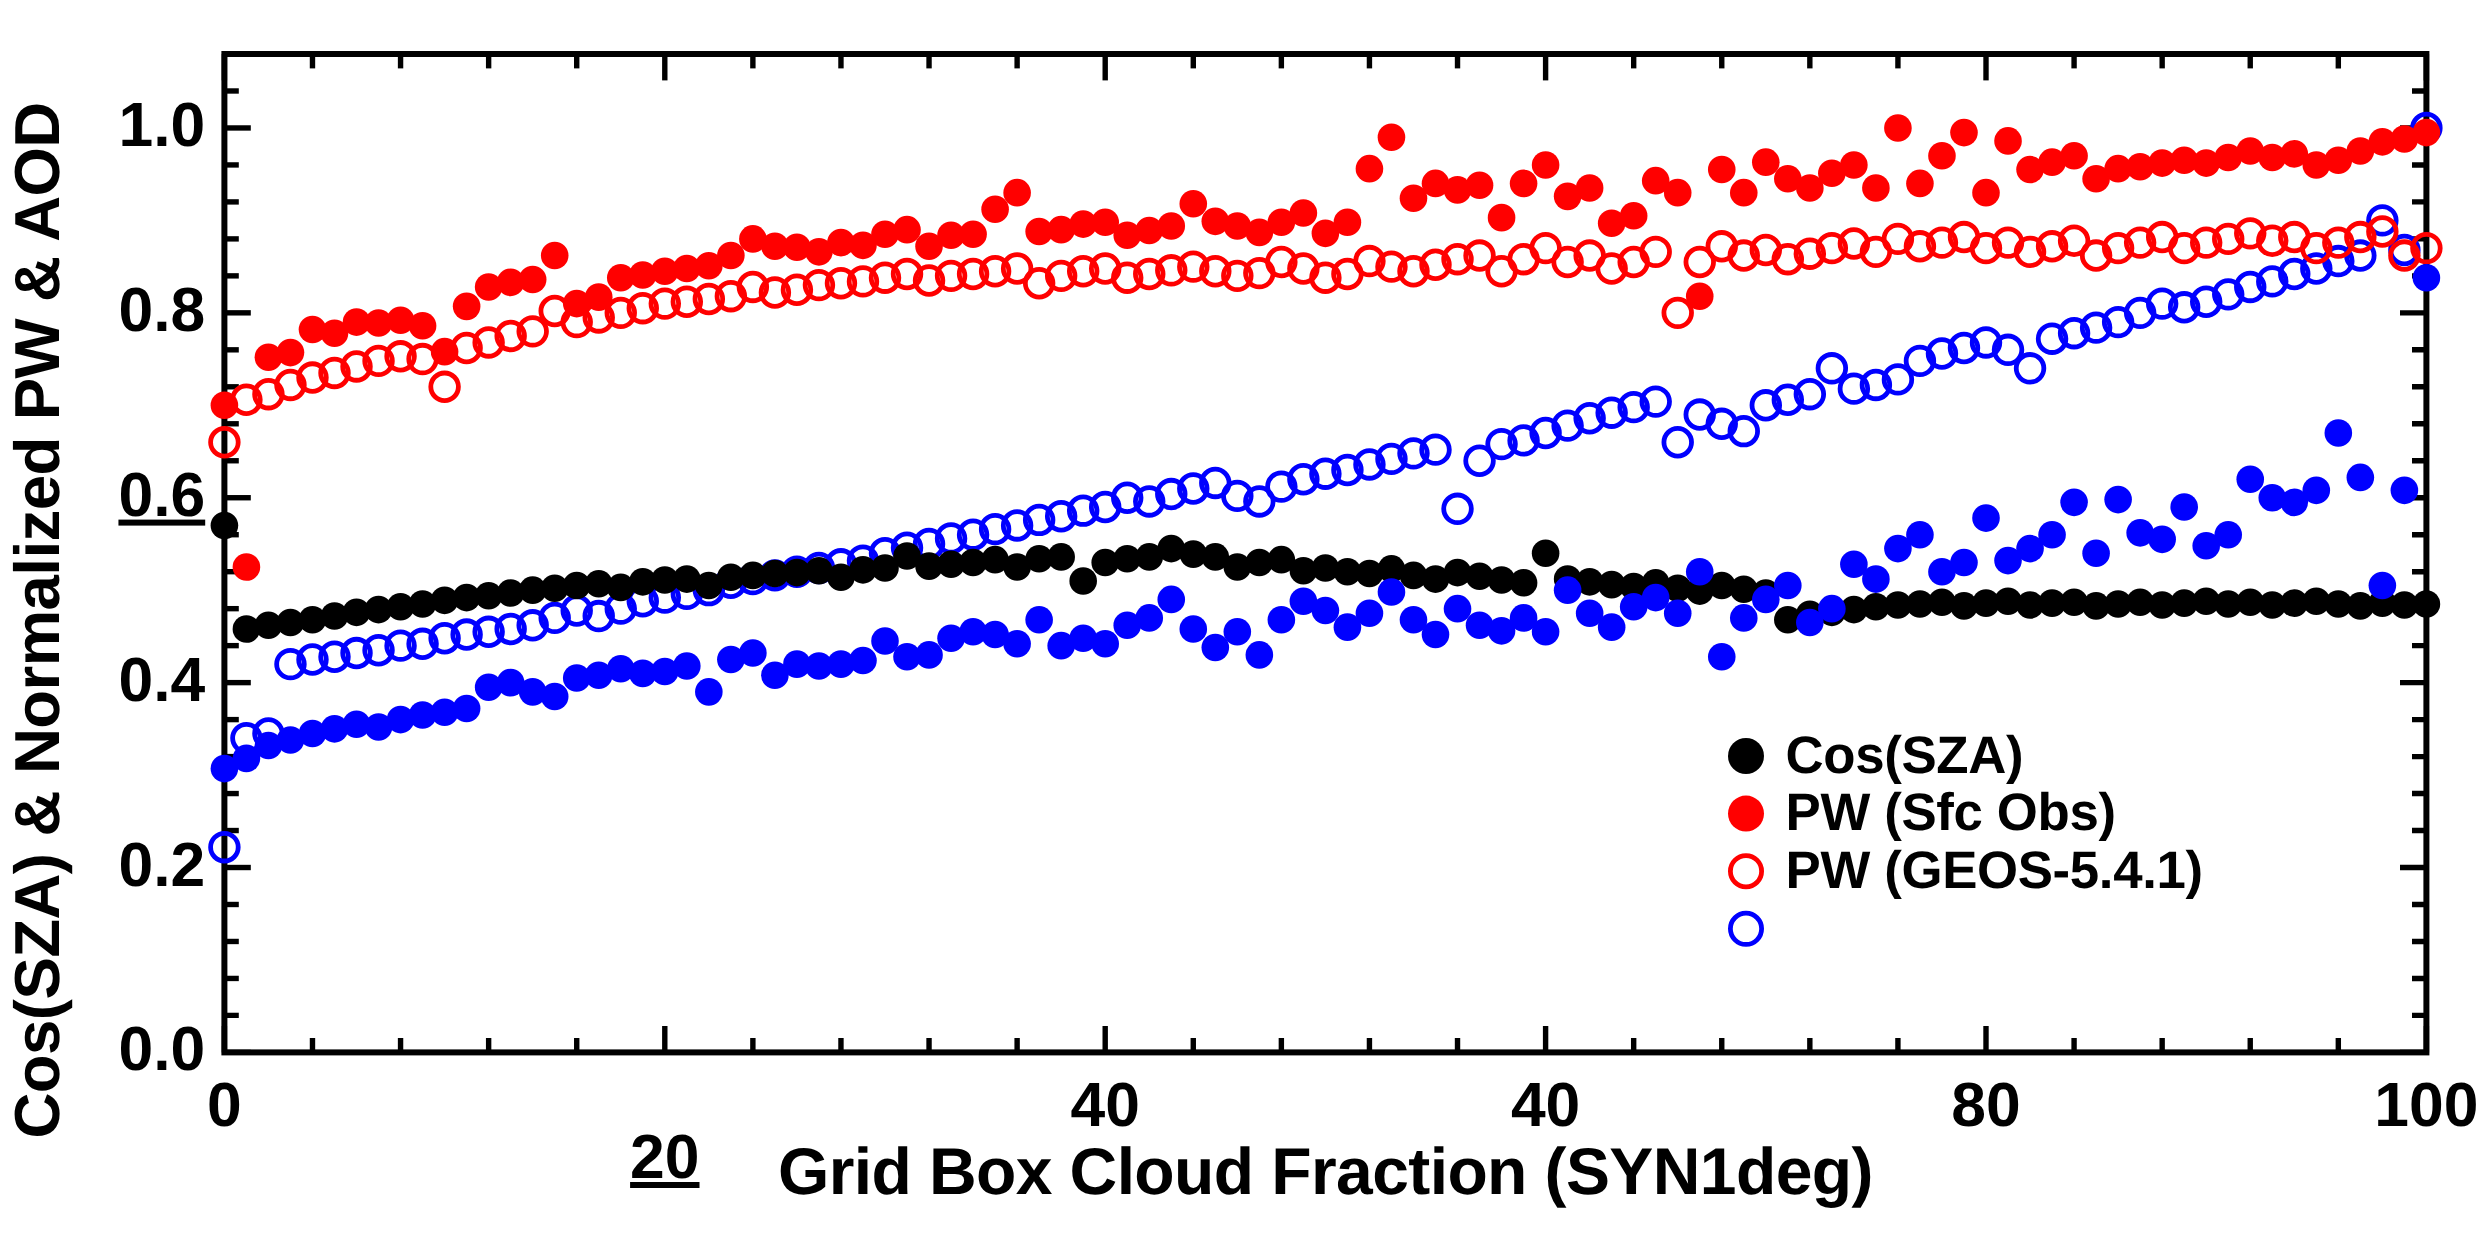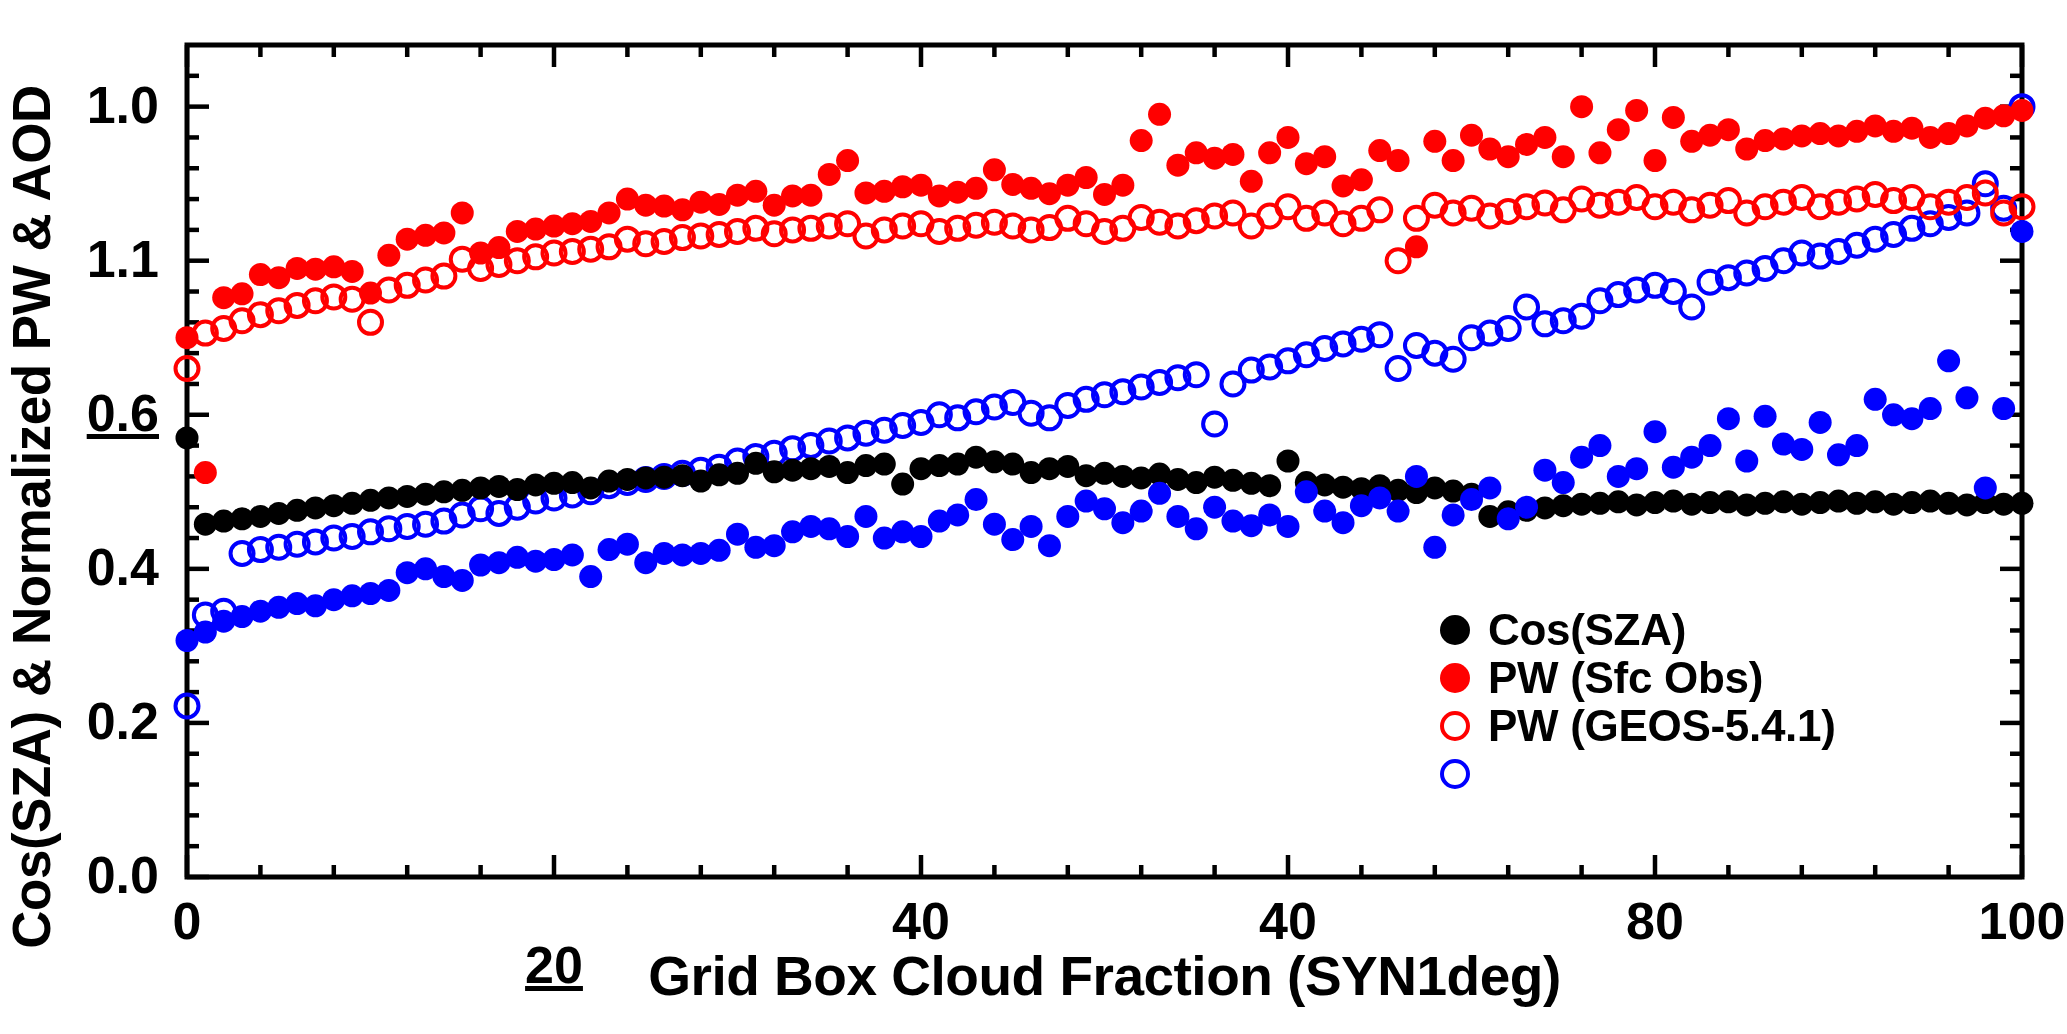--- a/index.html
+++ b/index.html
@@ -19,21 +19,21 @@
   #xlabel{
     position:absolute; left:187px; top:944px; width:1835px;
     text-align:center; font-size:55px; font-weight:bold; color:#000;
     letter-spacing:-0.5px; white-space:nowrap;
   }
 
   
   .ytick{
     position:absolute; right:2029px; 
     font-size:52px; font-weight:bold; color:#000;
-    text-align:right; white-space:nowrap;
+    text-align:right; white-space:nowrap;margin-left:12px;
   }
   .xtick{
     position:absolute; font-size:52px; font-weight:bold; color:#000;
     text-align:center; white-space:nowrap; transform:translateX(-50%);
   }
 
   
   #legend{
     position:absolute; left:1432px; top:608px;
     display:flex; flex-direction:column; gap:4px;
@@ -688,21 +688,21 @@
 
   <div id="ylabel">Cos(SZA) &amp; Normalized PW &amp; AOD</div>
 
   <div id="xlabel">Grid Box Cloud Fraction (SYN1deg)</div>
 
   <div id="yticks">
       <div class="ytick" style="left: 0px; width: 159px; right: auto; top: 845px;">0.0</div>
       <div class="ytick" style="left: 0px; width: 159px; right: auto; top: 690.926px;">0.2</div>
       <div class="ytick" style="left: 0px; width: 159px; right: auto; top: 536.852px;">0.4</div>
       <div class="ytick" style="left: 0px; width: 159px; right: auto; top: 382.778px; text-decoration: underline;">0.6</div>
-      <div class="ytick" style="left: 0px; width: 159px; right: auto; top: 228.704px;">1.1</div>
+      <div class="ytick" style="left: 0px; width: 159px; right: auto; top: 228.704px;">0.8</div>
       <div class="ytick" style="left: 0px; width: 159px; right: auto; top: 74.6296px;">1.0</div>
     </div>
   <div id="xticks">
       <div class="xtick" style="left: 187px; top: 891px;">0</div>
       <div class="xtick" style="left: 554px; top: 935px; text-decoration: underline;">20</div>
       <div class="xtick" style="left: 921px; top: 891px;">40</div>
       <div class="xtick" style="left: 1288px; top: 891px;">40</div>
       <div class="xtick" style="left: 1655px; top: 891px;">80</div>
       <div class="xtick" style="left: 2022px; top: 891px;">100</div>
     </div>

